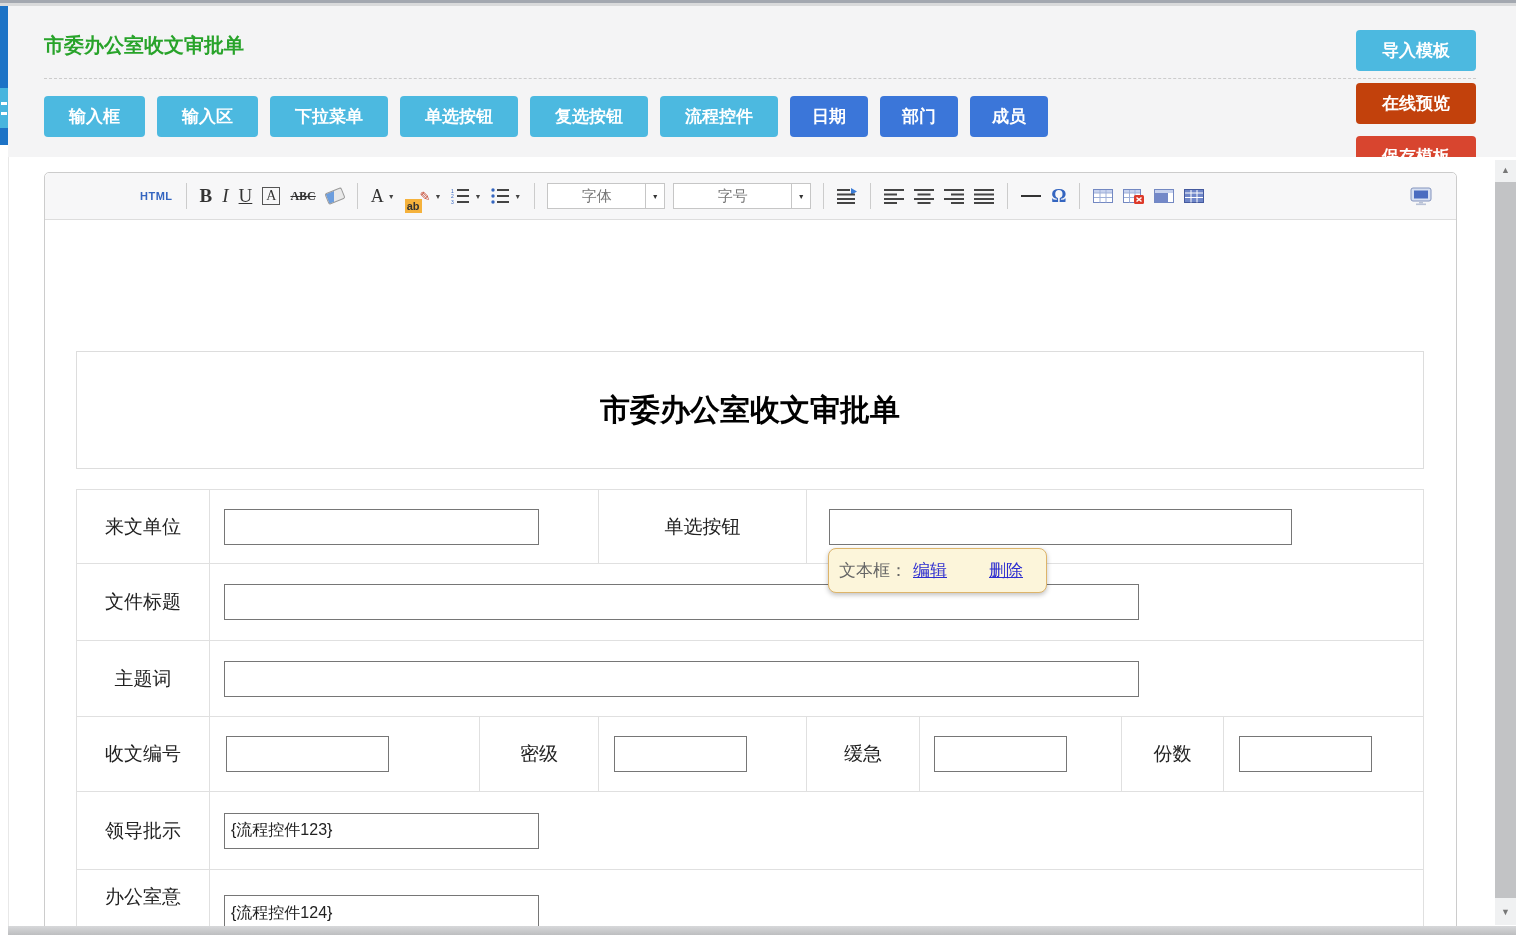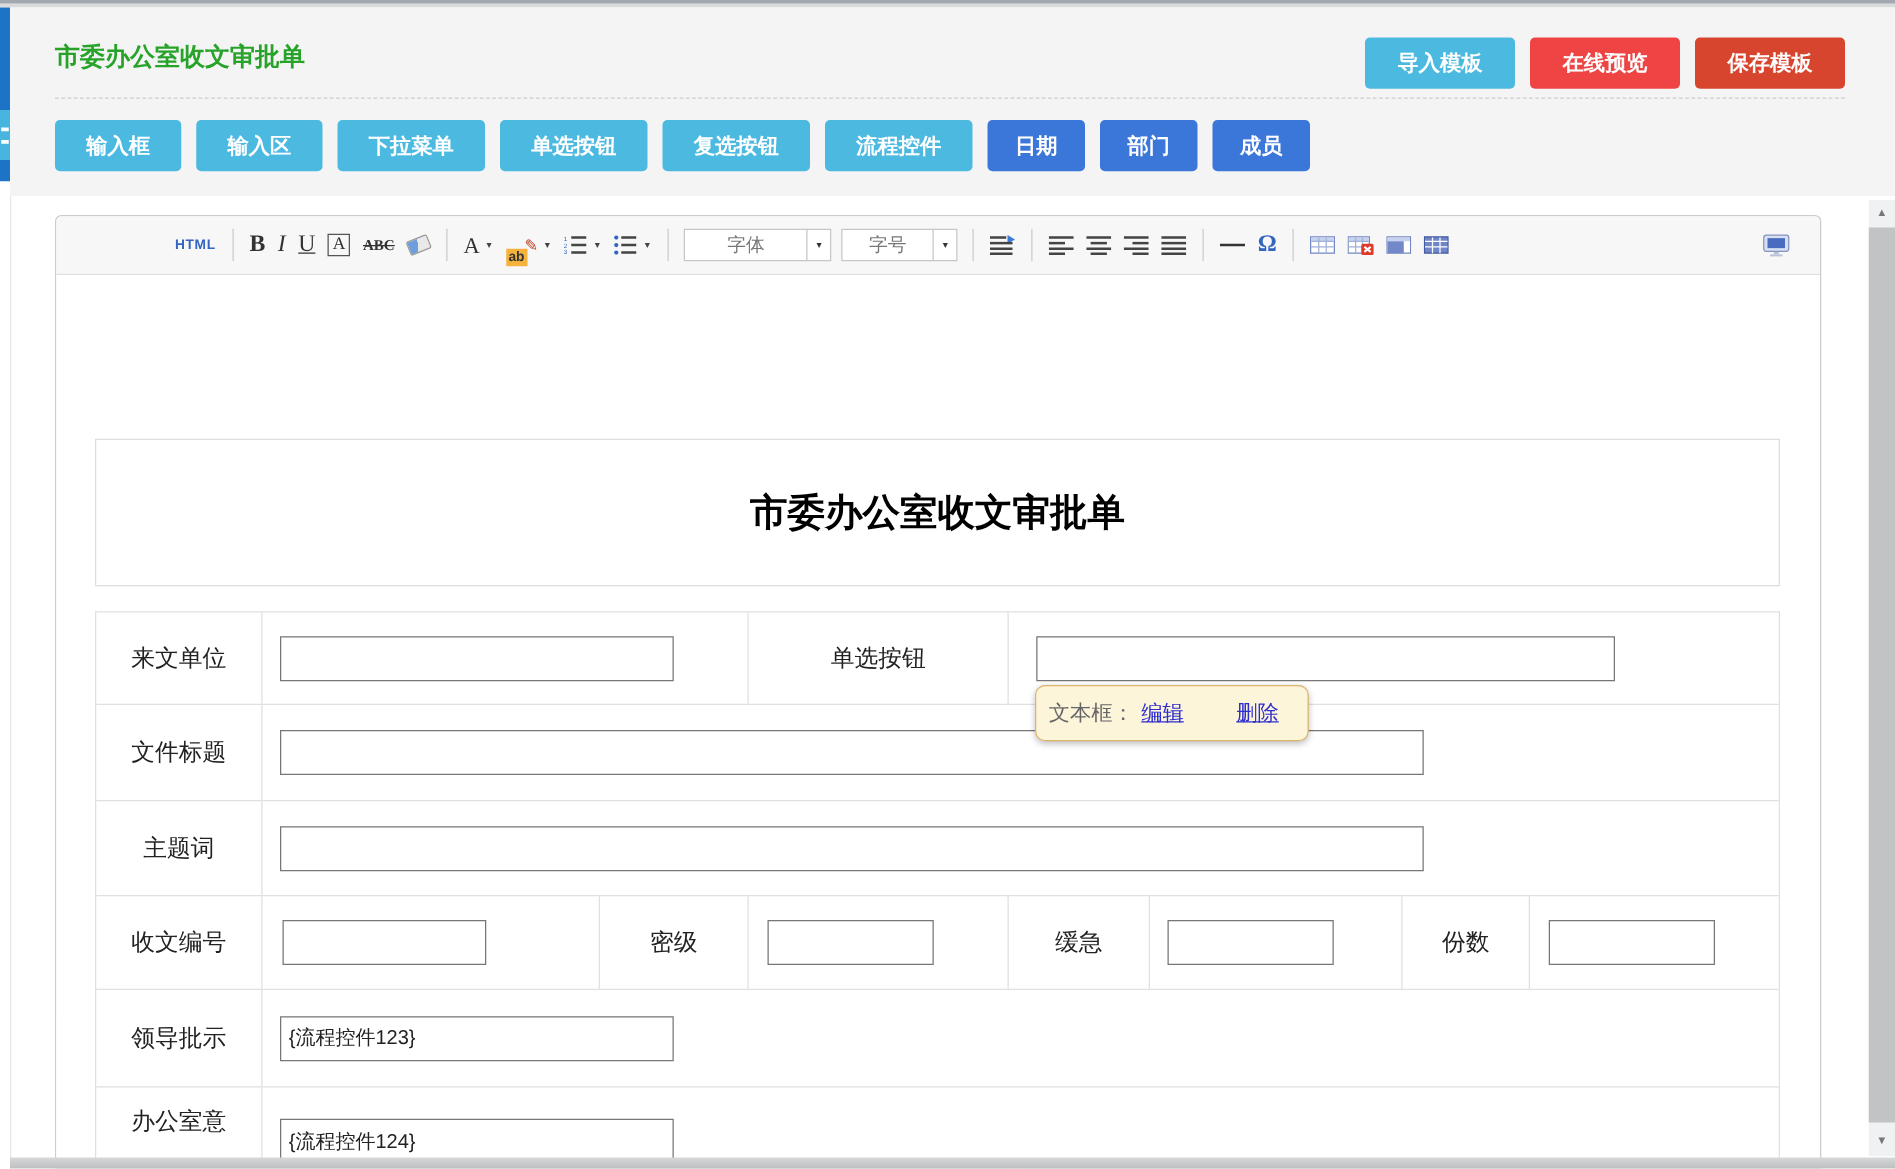--- a/index.html
+++ b/index.html
@@ -13,25 +13,25 @@
   
   .blue-edge{position:absolute;left:0;top:6px;width:8px;height:139px;background:#1d73c6;}
   .blue-edge .mid{position:absolute;left:0;top:82px;width:8px;height:40px;background:#47b5de;}
   .blue-edge .mark1,.blue-edge .mark2{position:absolute;left:1px;width:6px;height:3px;background:#fff;}
   .blue-edge .mark1{top:96px;} .blue-edge .mark2{top:106px;}
 
   
   .header-panel{position:absolute;left:8px;top:6px;width:1508px;height:151px;background:#f4f4f5;}
   .page-title{position:absolute;left:36px;top:26px;font-family:"Liberation Serif",serif;
               font-weight:bold;font-size:20px;color:#28a32a;}
-  .header-actions{position:absolute;right:40px;top:24px;display:flex;gap:12px;}
+  .header-actions{position:absolute;right:40px;top:24px;display:flex;gap:12px;flex-direction:column;}
   .btn{height:41px;padding:0 26px;border:none;border-radius:4px;color:#fff;font-weight:bold;
        font-size:17px;font-family:"Liberation Serif",serif;cursor:pointer;}
   .btn-import{background:#4cb9e0;}
-  .btn-preview{background:#ef4444;}
+  .btn-preview{background:#c2410c;}
   .btn-save{background:#d8452f;}
   .dashed-sep{position:absolute;left:36px;right:40px;top:72px;border-top:1px dashed #ccc;height:0;}
 
   .component-row{position:absolute;left:36px;top:90px;display:flex;gap:12px;}
   .comp-btn{height:41px;border:none;border-radius:4px;color:#fff;font-weight:bold;font-size:17px;
             font-family:"Liberation Serif",serif;cursor:pointer;}
   .comp-light{background:#4cb9e0;padding:0 25px;}
   .comp-dark{background:#3b76d9;padding:0 22px;}
 
   
@@ -188,21 +188,21 @@
             <rect x="6" y="7" width="12" height="2" fill="#444"></rect>
             <rect x="6" y="13" width="12" height="2" fill="#444"></rect>
           </svg>
         <span class="da">▼</span>
         </span>
       <span class="sep"></span>
       <span class="fsel">
         <span class="txt">字体</span>
           <span class="arr">▼</span>
       </span>
-      <span class="fsel" style="width:93px;">
+      <span class="fsel" style="width:138px;">
         <span class="txt">字号</span>
           <span class="arr">▼</span>
       </span>
       <span class="sep"></span>
       <span class="ti">
         <svg width="20" height="16" viewBox="0 0 20 16">
             <rect x="0" y="1" width="13" height="2" fill="#444"></rect>
             <polygon points="14,0 20,3.5 14,7" fill="#3a7bd5"></polygon>
             <rect x="0" y="5.5" width="18" height="2" fill="#444"></rect>
             <rect x="0" y="10" width="18" height="2" fill="#444"></rect>

